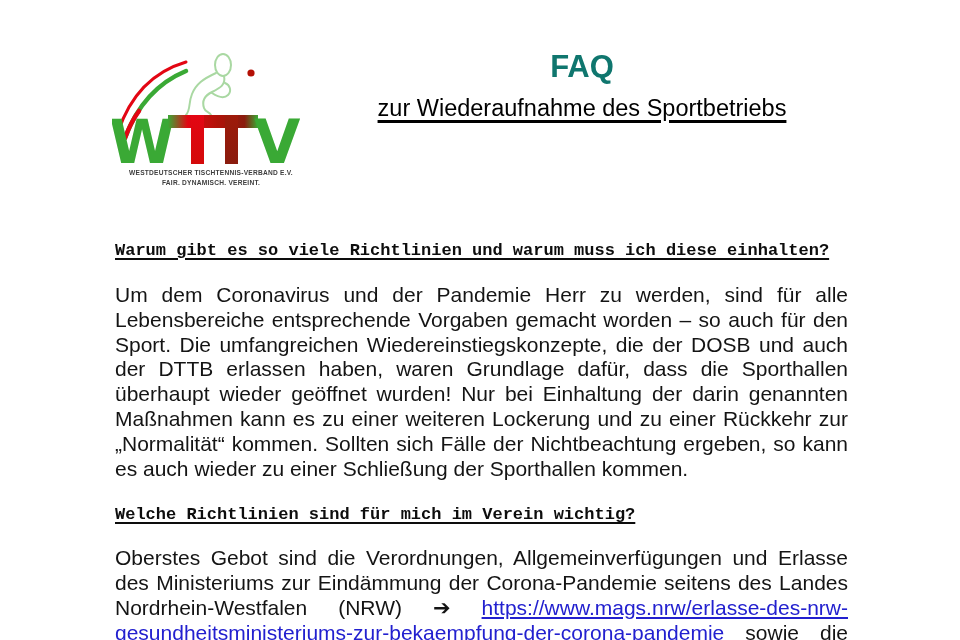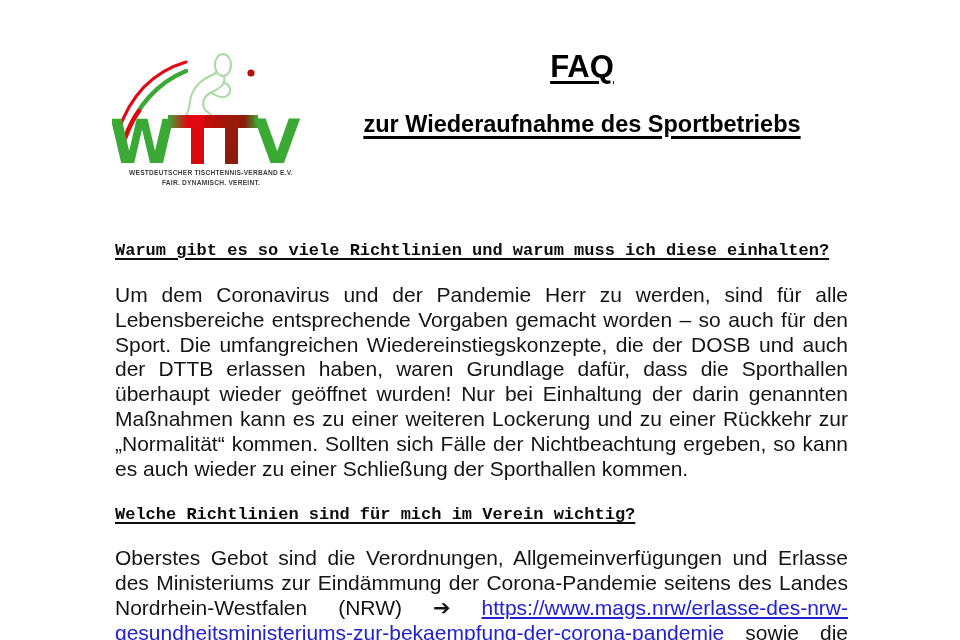--- a/index.html
+++ b/index.html
@@ -38,30 +38,29 @@
   .title-block {
     position: absolute;
     left: 320px;
     top: 48px;
     width: 524px;
     text-align: center;
   }
   .doc-title {
     font-size: 31px;
     font-weight: bold;
-    color: #000000;
-    text-decoration: underline;
+    color: #0f766e;
     text-decoration-thickness: 3px;
     text-underline-offset: 4px;
     line-height: 38px;
   }
   .doc-subtitle {
-    margin-top: 21px;
+    margin-top: 5px;
     font-size: 23.5px;
-    font-weight: bold;
+    font-weight: normal;
     color: #000;
     line-height: 35px;
   }
   .doc-subtitle .u {
     text-decoration: underline;
     text-decoration-thickness: 2.5px;
     text-underline-offset: 4px;
   }
 
   

